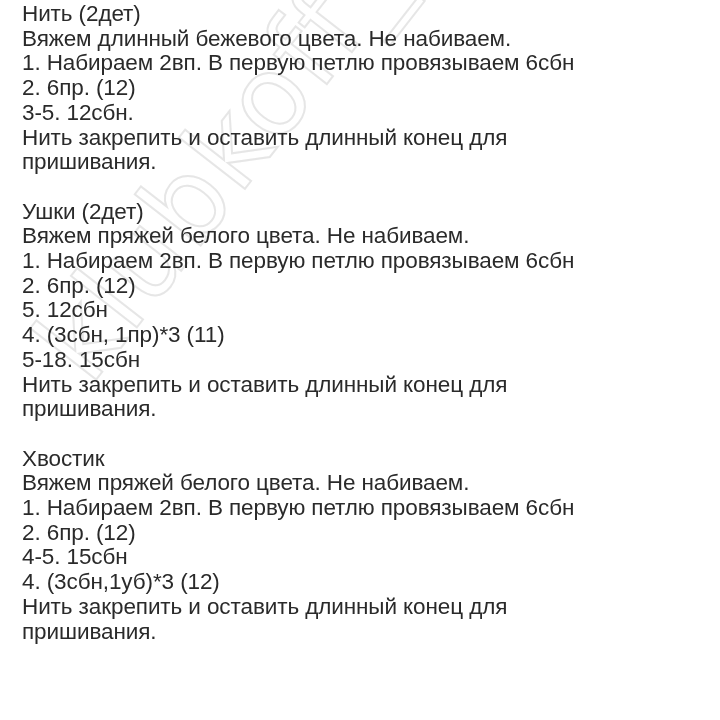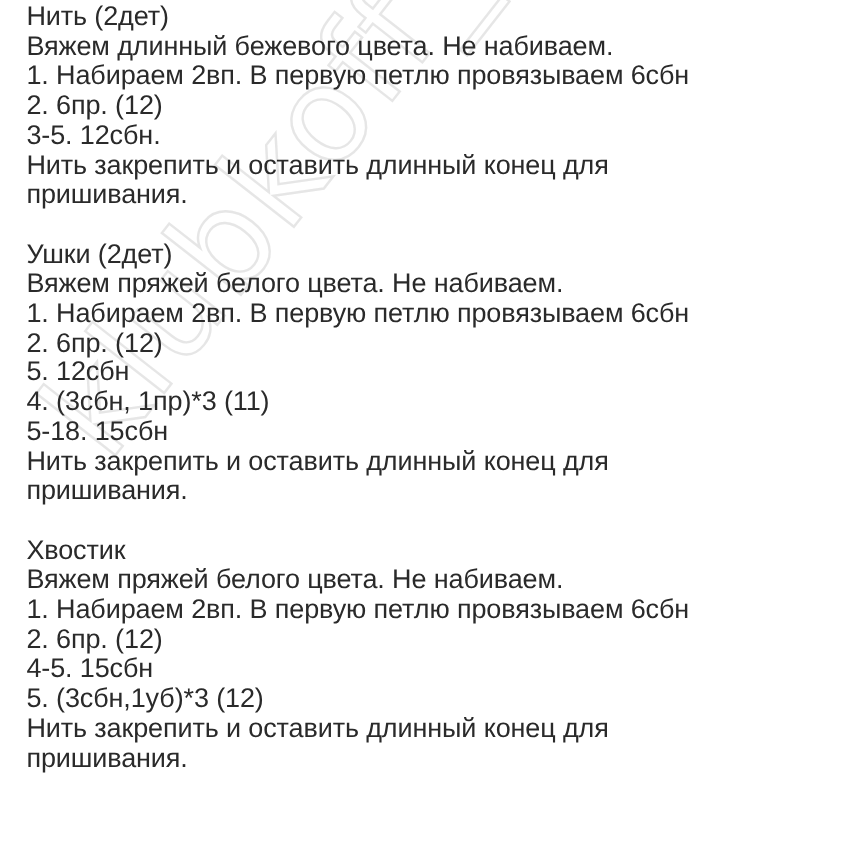--- a/index.html
+++ b/index.html
@@ -71,18 +71,18 @@
     <span class="line">Нить закрепить и оставить длинный конец для</span>
     <span class="line">пришивания.</span>
   </div>
 
   <div class="section">
     <span class="line">Хвостик</span>
     <span class="line">Вяжем пряжей белого цвета. Не набиваем.</span>
     <span class="line">1. Набираем 2вп. В первую петлю провязываем 6сбн</span>
     <span class="line">2. 6пр. (12)</span>
     <span class="line">4-5. 15сбн</span>
-    <span class="line">5. (3сбн,1уб)*3 (12)</span>
+    <span class="line">4. (3сбн,1уб)*3 (12)</span>
     <span class="line">Нить закрепить и оставить длинный конец для</span>
     <span class="line">пришивания.</span>
   </div>
 
 </div>
 
 </body></html>

